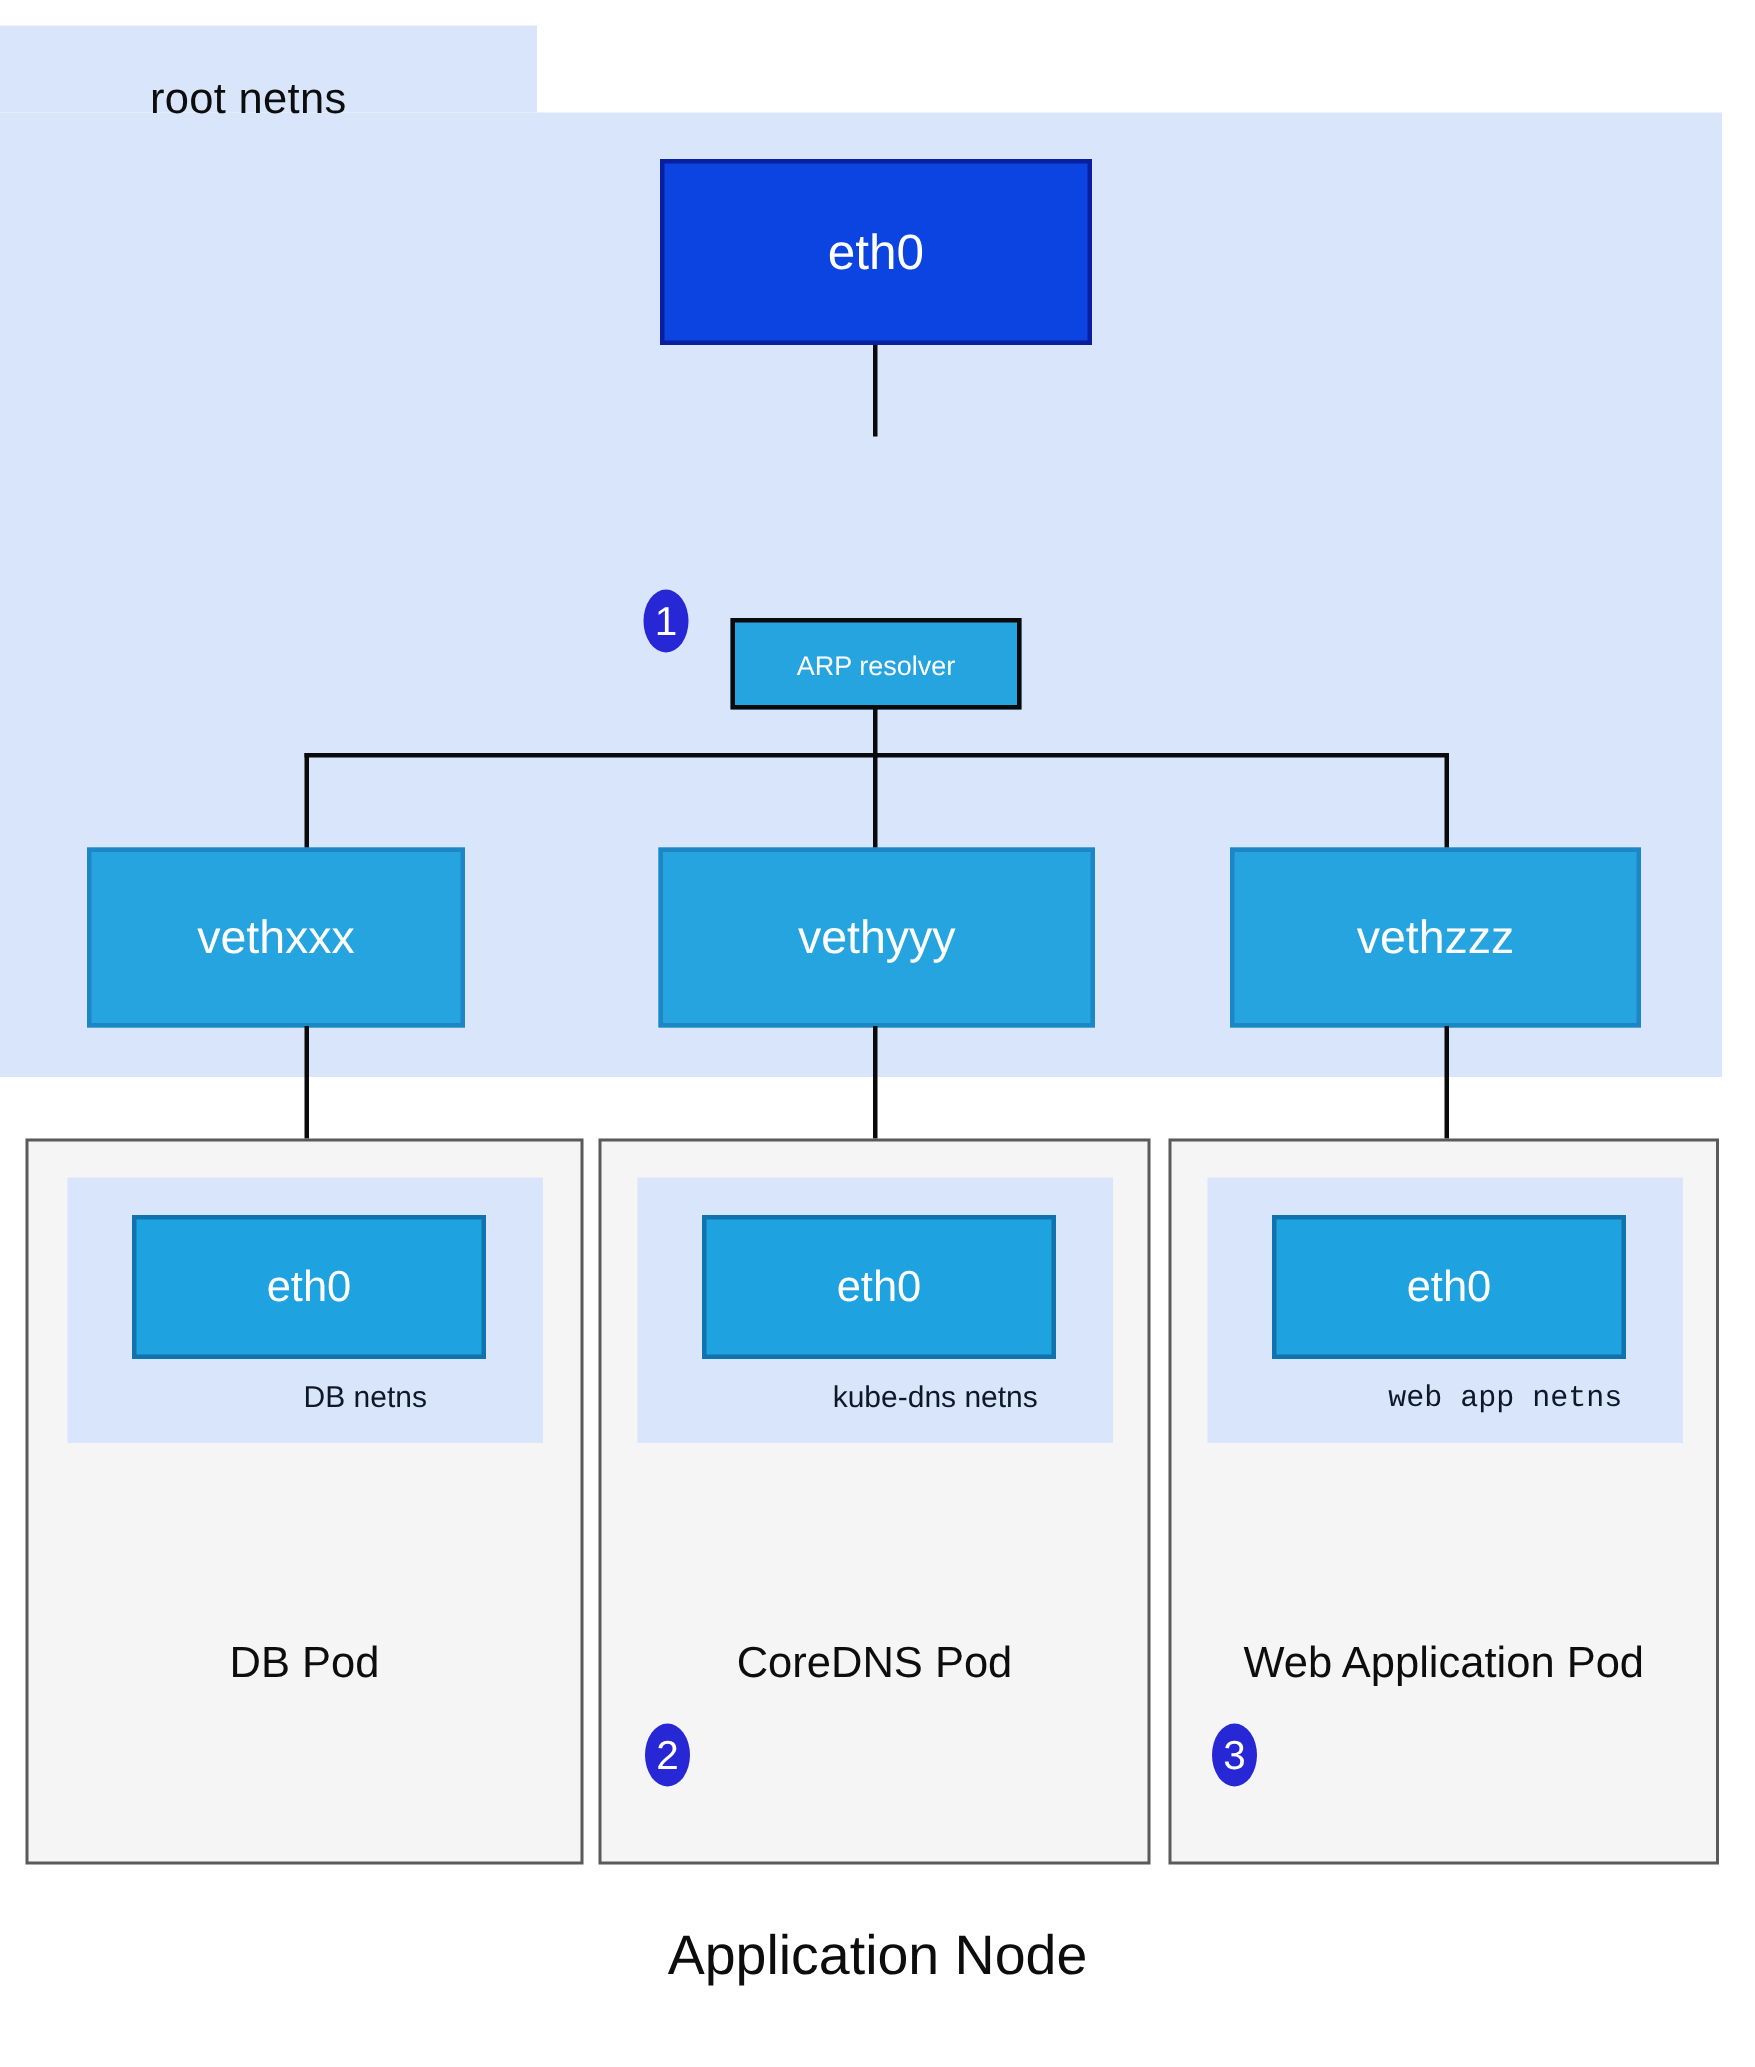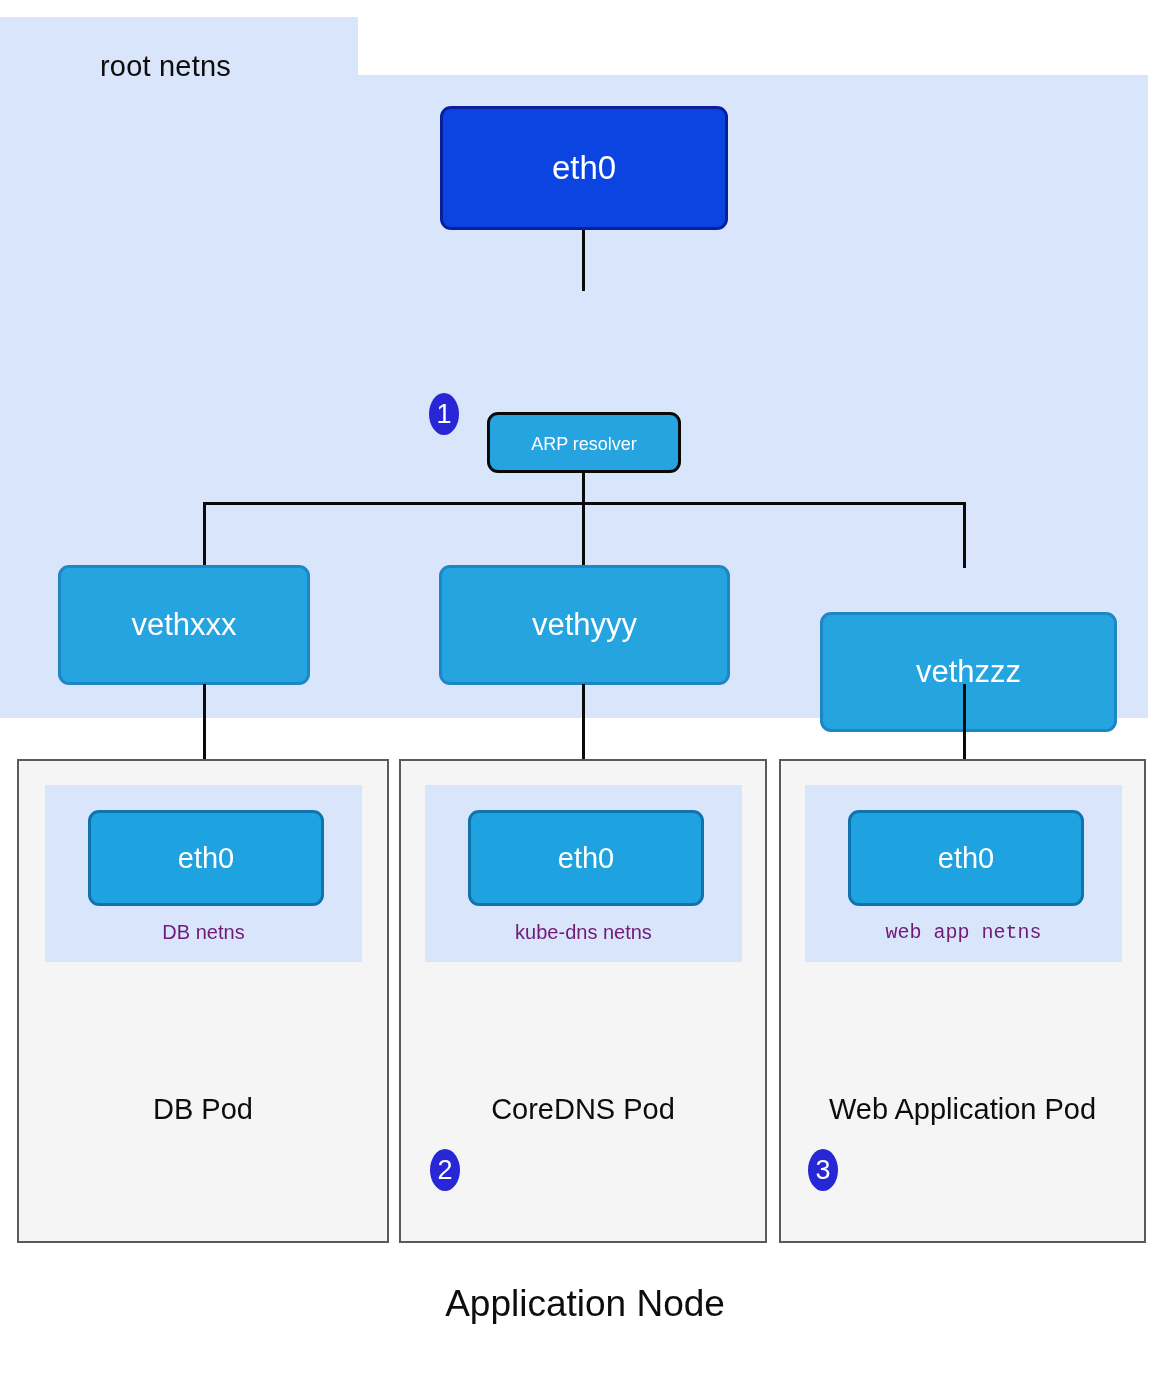--- a/index.html
+++ b/index.html
@@ -47,21 +47,20 @@
 
   
   .nbox {
     position: absolute;
     box-sizing: border-box;
     display: flex;
     align-items: center;
     justify-content: center;
     color: #ffffff;
     text-align: left;
-    border-radius: 11px;
   }
   .nbox.eth0-top {
     background: #0b44e0;
     border: 3px solid #0a1f9e;
     font-size: 33px;
   }
   .nbox.cbr0 {
     background: #25a4e0;
     border: 3px solid #0a0a0a;
     font-size: 31px;
@@ -96,22 +95,23 @@
   }
   .pod-netns {
     position: absolute;
     background: #d9e5fb;
   }
   .pod-netns-label {
     position: absolute;
     width: 100%;
     text-align: center;
     font-size: 20px;
-    color: #701a75;
-    white-space: nowrap;
+    color: #0f172a;
+    white-space: nowrap;
+    padding-left: 40px;
   }
   .pod-title {
     position: absolute;
     width: 100%;
     text-align: center;
     font-size: 29px;
     color: #0d0d0d;
     white-space: nowrap;
   }
 
@@ -170,21 +170,21 @@
   <div class="line v" style="left:203px; top:502px; width:3px; height:66px;"></div>
   <div class="line v" style="left:582px; top:502px; width:3px; height:66px;"></div>
   <div class="line v" style="left:963px; top:502px; width:3px; height:66px;"></div>
 
   <div class="nbox veth" style="left:58px; top:565px; width:252px; height:120px;">
     <span>vethxxx</span>
   </div>
   <div class="nbox veth" style="left:439px; top:565px; width:291px; height:120px;">
     <span>vethyyy</span>
   </div>
-  <div class="nbox veth" style="left:820px; top:565px; width:297px; height:120px;margin-top:47px;">
+  <div class="nbox veth" style="left:820px; top:565px; width:274px; height:120px;">
     <span>vethzzz</span>
   </div>
 
   <div class="line v" style="left:203px; top:684px; width:3px; height:126px;"></div>
   <div class="line v" style="left:582px; top:684px; width:3px; height:126px;"></div>
   <div class="line v" style="left:963px; top:684px; width:3px; height:126px;"></div>
 
   <div class="pod" style="left:17px; top:759px; width:372px; height:484px;">
     <div class="pod-netns" style="left:26px; top:24px; width:317px; height:177px;">
       <div class="nbox pod-eth0" style="left:43px; top:25px; width:236px; height:96px;">

